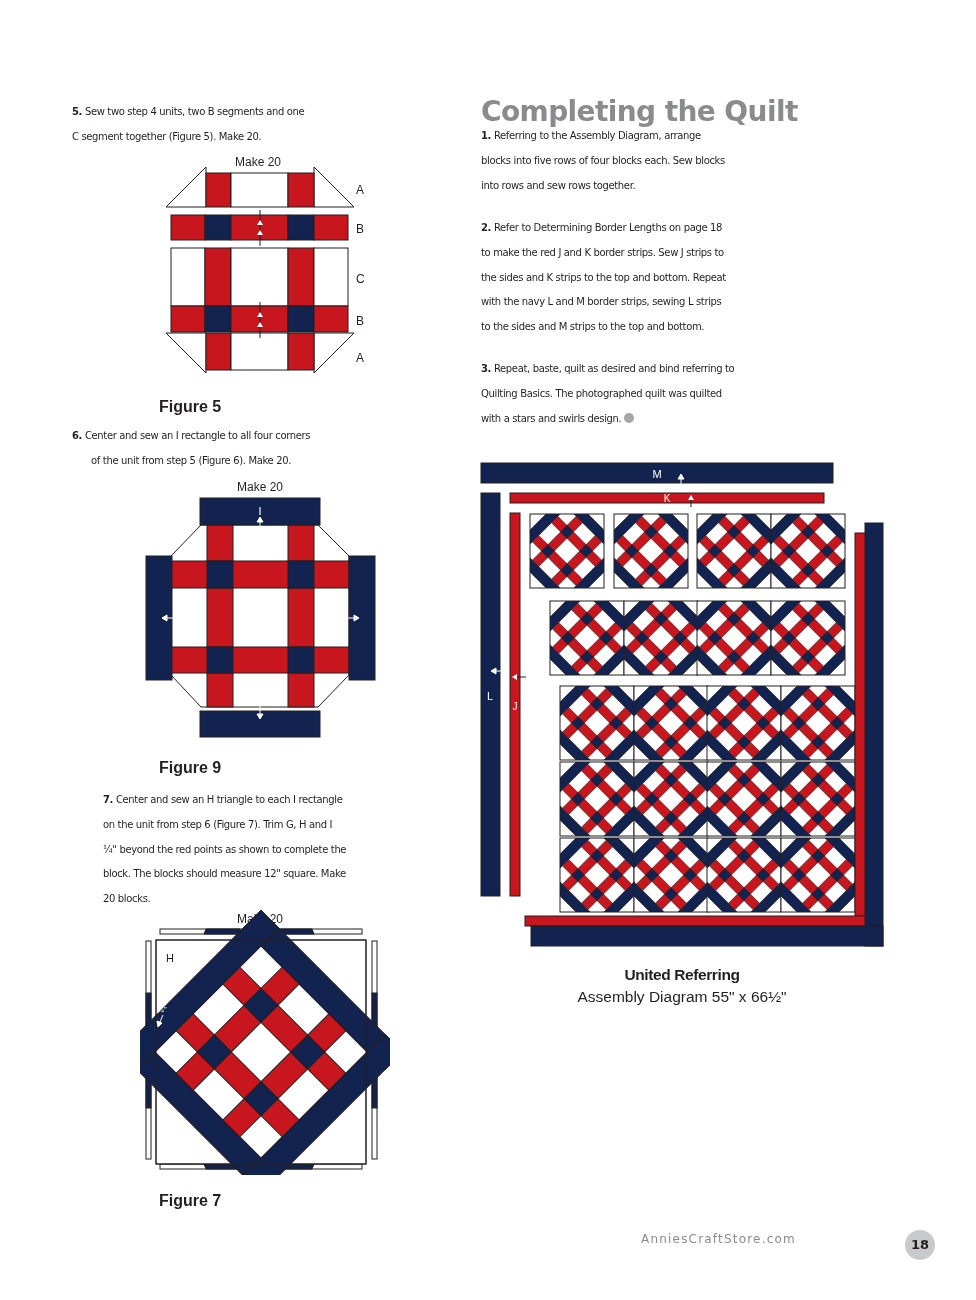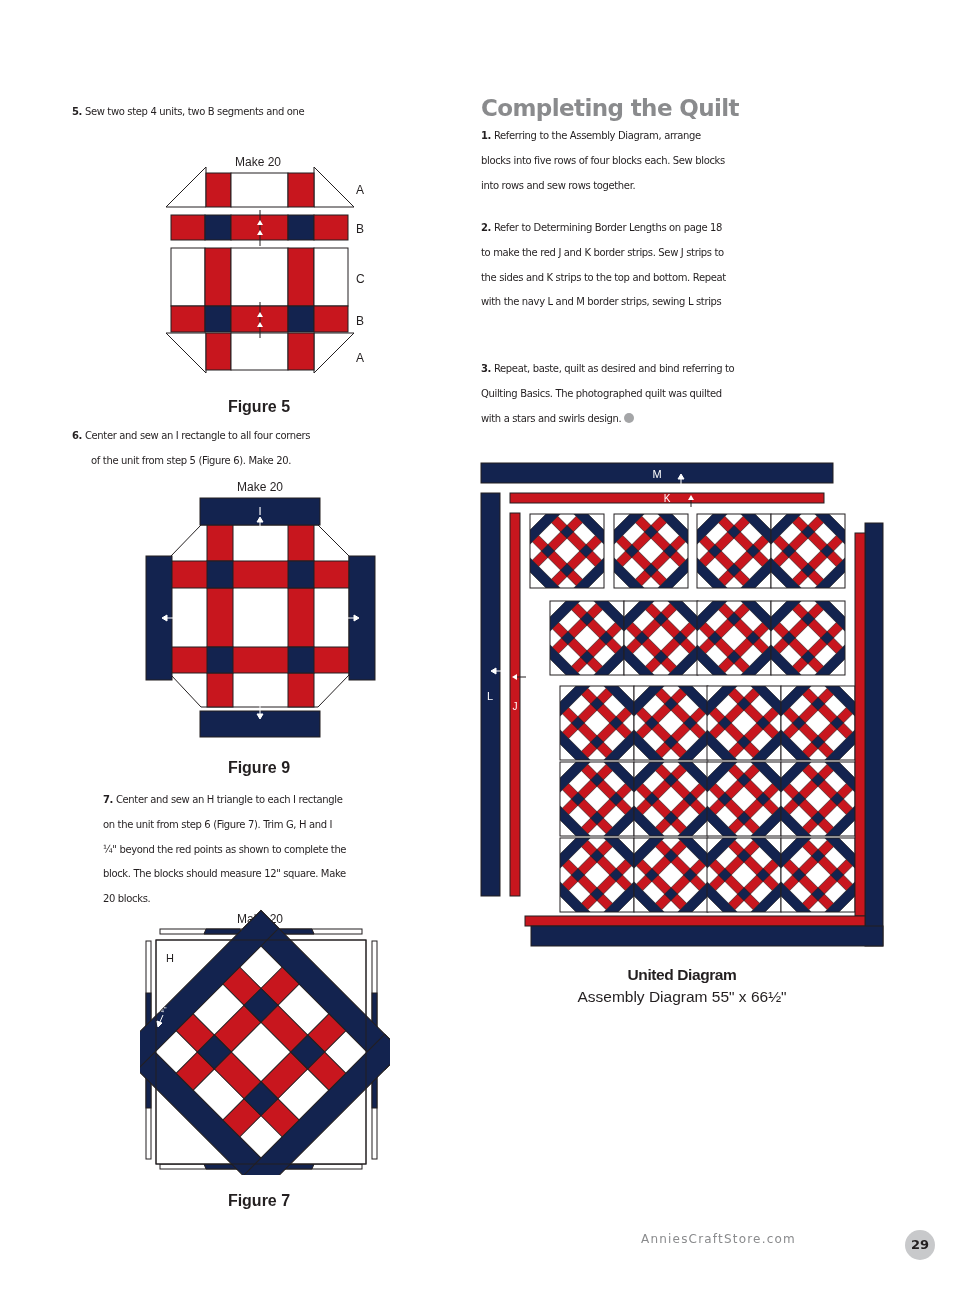--- a/index.html
+++ b/index.html
@@ -1,33 +1,34 @@
 <!DOCTYPE html>
 <html><head>
 <meta charset="utf-8">
 <style>
   html, body { margin: 0; padding: 0; background: #ffffff; }
   body { width: 976px; height: 1300px; position: relative; overflow: hidden; font-family: "DejaVu Sans", sans-serif; color: #231f20; }
   .para { position: absolute; font-family: "DejaVu Sans", sans-serif; font-size: 10px; line-height: 24.8px; color: #231f20; letter-spacing: -0.35px; }
   .para b { font-weight: bold; }
-  .heading { position: absolute; left: 481px; top: 95px; font-family: "DejaVu Sans", sans-serif; font-size: 23px; font-weight: bold; color: #8a8b8d; letter-spacing: -0.6px; }
-  .fig-title { position: absolute; font-family: "Liberation Sans", sans-serif; font-size: 16px; font-weight: bold; color: #231f20; text-align: center; width: 200px; }
+  .heading { position: absolute; left: 481px; top: 95px; font-family: "DejaVu Sans", sans-serif; font-size: 28px; font-weight: bold; color: #8a8b8d; letter-spacing: -0.6px; }
+  .fig-title { position: absolute; font-family: "Liberation Sans", sans-serif; font-size: 16px; font-weight: bold; color: #231f20; width: 200px; }
   .fig { position: absolute; }
   .caption-title { position: absolute; left: 582px; top: 966px; width: 200px; text-align: center; font-family: "Liberation Sans", sans-serif; font-size: 15.5px; font-weight: bold; color: #231f20; letter-spacing: -0.4px; }
   .caption-sub { position: absolute; left: 552px; top: 988px; width: 260px; text-align: center; font-family: "Liberation Sans", sans-serif; font-size: 15.5px; color: #231f20; }
   .footer-site { position: absolute; left: 641px; top: 1232px; font-family: "DejaVu Sans", sans-serif; font-size: 12px; color: #8a8b8d; letter-spacing: 1.2px; }
   .page-num { position: absolute; left: 905px; top: 1230px; width: 30px; height: 30px; border-radius: 50%; background: #c8c9cb; color: #231f20; font-family: "DejaVu Sans", sans-serif; font-size: 13px; font-weight: bold; text-align: center; line-height: 30px; }
   .end-dot { display: inline-block; width: 10px; height: 10px; border-radius: 50%; background: #a4a5a7; vertical-align: middle; margin-left: 3px; position: relative; top: -1px; }
   svg text { font-family: "Liberation Sans", sans-serif; }
 </style>
 </head>
 <body>
 
 <div class="para" style="left:72px; top:100px;">
   <div><b>5.</b> <span>Sew two step 4 units, two B segments and one</span></div>
+  <div>C segment together (Figure 5). Make 20.</div>
 </div>
 
 <svg class="fig" style="left:160px; top:150px;" width="220" height="230" viewBox="0 0 220 230">
   <text x="98" y="16" font-size="12" text-anchor="middle" fill="#231f20">Make 20</text>
   <g stroke="#231f20" stroke-width="1">
 
     <polygon points="6,57 46,17 46,57" fill="#fff"></polygon>
     <polygon points="154,17 194,57 154,57" fill="#fff"></polygon>
     <rect x="46" y="23" width="25" height="34" fill="#c8161e"></rect>
     <rect x="71" y="23" width="57" height="34" fill="#fff"></rect>
@@ -188,20 +189,21 @@
   <div><b>1.</b> <span>Referring to the Assembly Diagram, arrange</span></div>
   <div>blocks into five rows of four blocks each. Sew blocks</div>
   <div>into rows and sew rows together.</div>
 </div>
 
 <div class="para" style="left:481px; top:216px;">
   <div><b>2.</b> <span>Refer to Determining Border Lengths on page 18</span></div>
   <div>to make the red J and K border strips. Sew J strips to</div>
   <div>the sides and K strips to the top and bottom. Repeat</div>
   <div>with the navy L and M border strips, sewing L strips</div>
+  <div>to the sides and M strips to the top and bottom.</div>
 </div>
 
 <div class="para" style="left:481px; top:357px;">
   <div><b>3.</b> <span>Repeat, baste, quilt as desired and bind referring to</span></div>
   <div>Quilting Basics. The photographed quilt was quilted</div>
   <div><span>with a stars and swirls design.</span><span class="end-dot"></span></div>
 </div>
 
 <svg class="fig" style="left:475px; top:455px;" width="420" height="500" viewBox="0 0 420 500">
   <defs>
@@ -282,17 +284,17 @@
   <use href="#block" x="232" y="383"></use>
   <use href="#block" x="306" y="383"></use>
 
   <rect x="390" y="68" width="18" height="423" fill="#13234f" stroke="#231f20" stroke-width="1"></rect>
   <rect x="380" y="78" width="10" height="383" fill="#c8161e" stroke="#231f20" stroke-width="1"></rect>
 
   <rect x="50" y="461" width="340" height="10" fill="#c8161e" stroke="#231f20" stroke-width="1"></rect>
   <rect x="56" y="471" width="352" height="20" fill="#13234f" stroke="#231f20" stroke-width="1"></rect>
 </svg>
 
-<div class="caption-title">United Diagram</div>
+<div class="caption-title">United Referring</div>
 <div class="caption-sub">Assembly Diagram 55" x 66½"</div>
 
 <div class="footer-site">AnniesCraftStore.com</div>
-<div class="page-num">29</div>
+<div class="page-num">18</div>
 
 </body></html>

